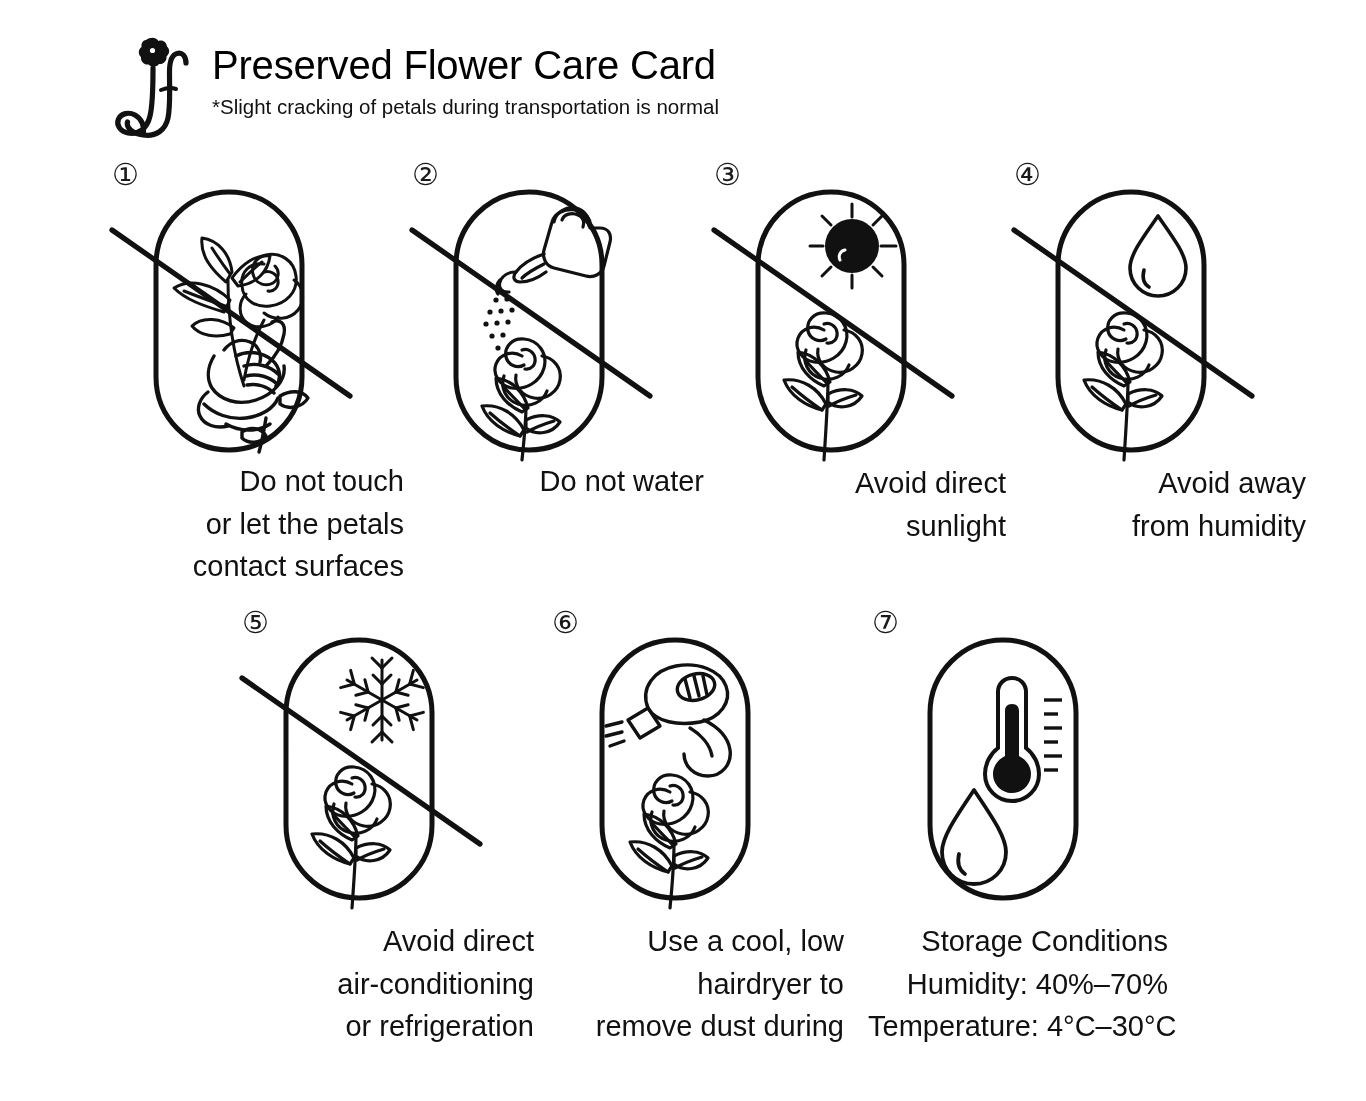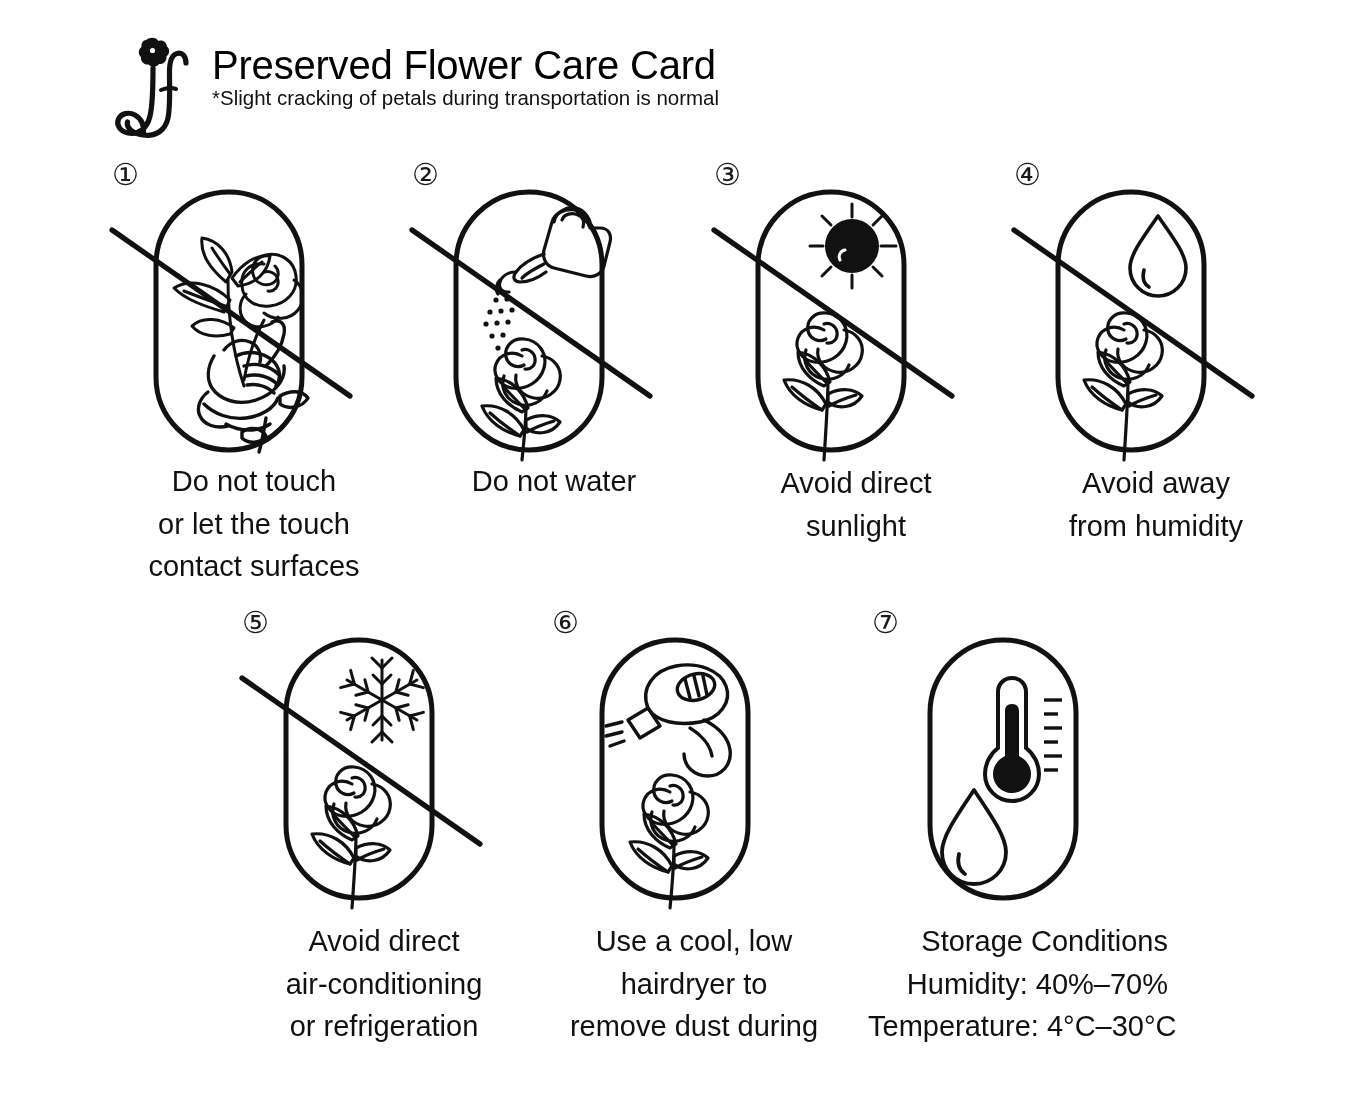--- a/index.html
+++ b/index.html
@@ -36,20 +36,21 @@
   }
   .card-title {
     font-size: 40px;
     font-weight: normal;
     letter-spacing: -0.2px;
     line-height: 1.05;
     color: #000000;
     white-space: nowrap;
   }
   .card-subtitle {
+    margin-top: 9px;
     font-size: 20.5px;
     font-weight: normal;
     color: #111111;
     white-space: nowrap;
   }
 
   
   .grid {
     position: absolute;
     left: 0;
@@ -78,21 +79,21 @@
   .step-svg {
     position: absolute;
     left: 0;
     top: 0;
     width: 300px;
     height: 300px;
     overflow: visible;
   }
   .caption {
     width: 300px;
-    text-align: center;
+    text-align: right;
     font-size: 29px;
     line-height: 1.47;
     color: #111111;
     margin-top: 2px;
   }
   .caption.left-align {
     text-align: right;
     padding-left: 4px;
   }
   .caption .cline { display: block; white-space: nowrap; }
@@ -181,21 +182,21 @@
 
           <path d="M138 272 C146 266, 158 268, 162 276 C156 284, 144 284, 138 278 Z"></path>
           <path d="M162 258 C160 270, 158 282, 155 292"></path>
         </g>
 
         <line x1="8" y1="70" x2="246" y2="236" stroke="#111111" stroke-width="5.2" stroke-linecap="round"></line>
       </svg>
     </div>
     <div class="caption">
       <span class="cline">Do not touch</span>
-      <span class="cline">or let the touch</span>
+      <span class="cline">or let the petals</span>
       <span class="cline">contact surfaces</span>
     </div>
   </div>
 
   <div class="step" id="step-2">
     <div class="step-icon-wrap">
       <div class="step-num">②</div>
       <svg class="step-svg" viewBox="0 0 300 300" aria-hidden="true">
         <rect x="52" y="32" width="146" height="258" rx="73" ry="73" fill="none" stroke="#111111" stroke-width="5"></rect>
         <g fill="none" stroke="#111111" stroke-width="3.2" stroke-linecap="round" stroke-linejoin="round">

